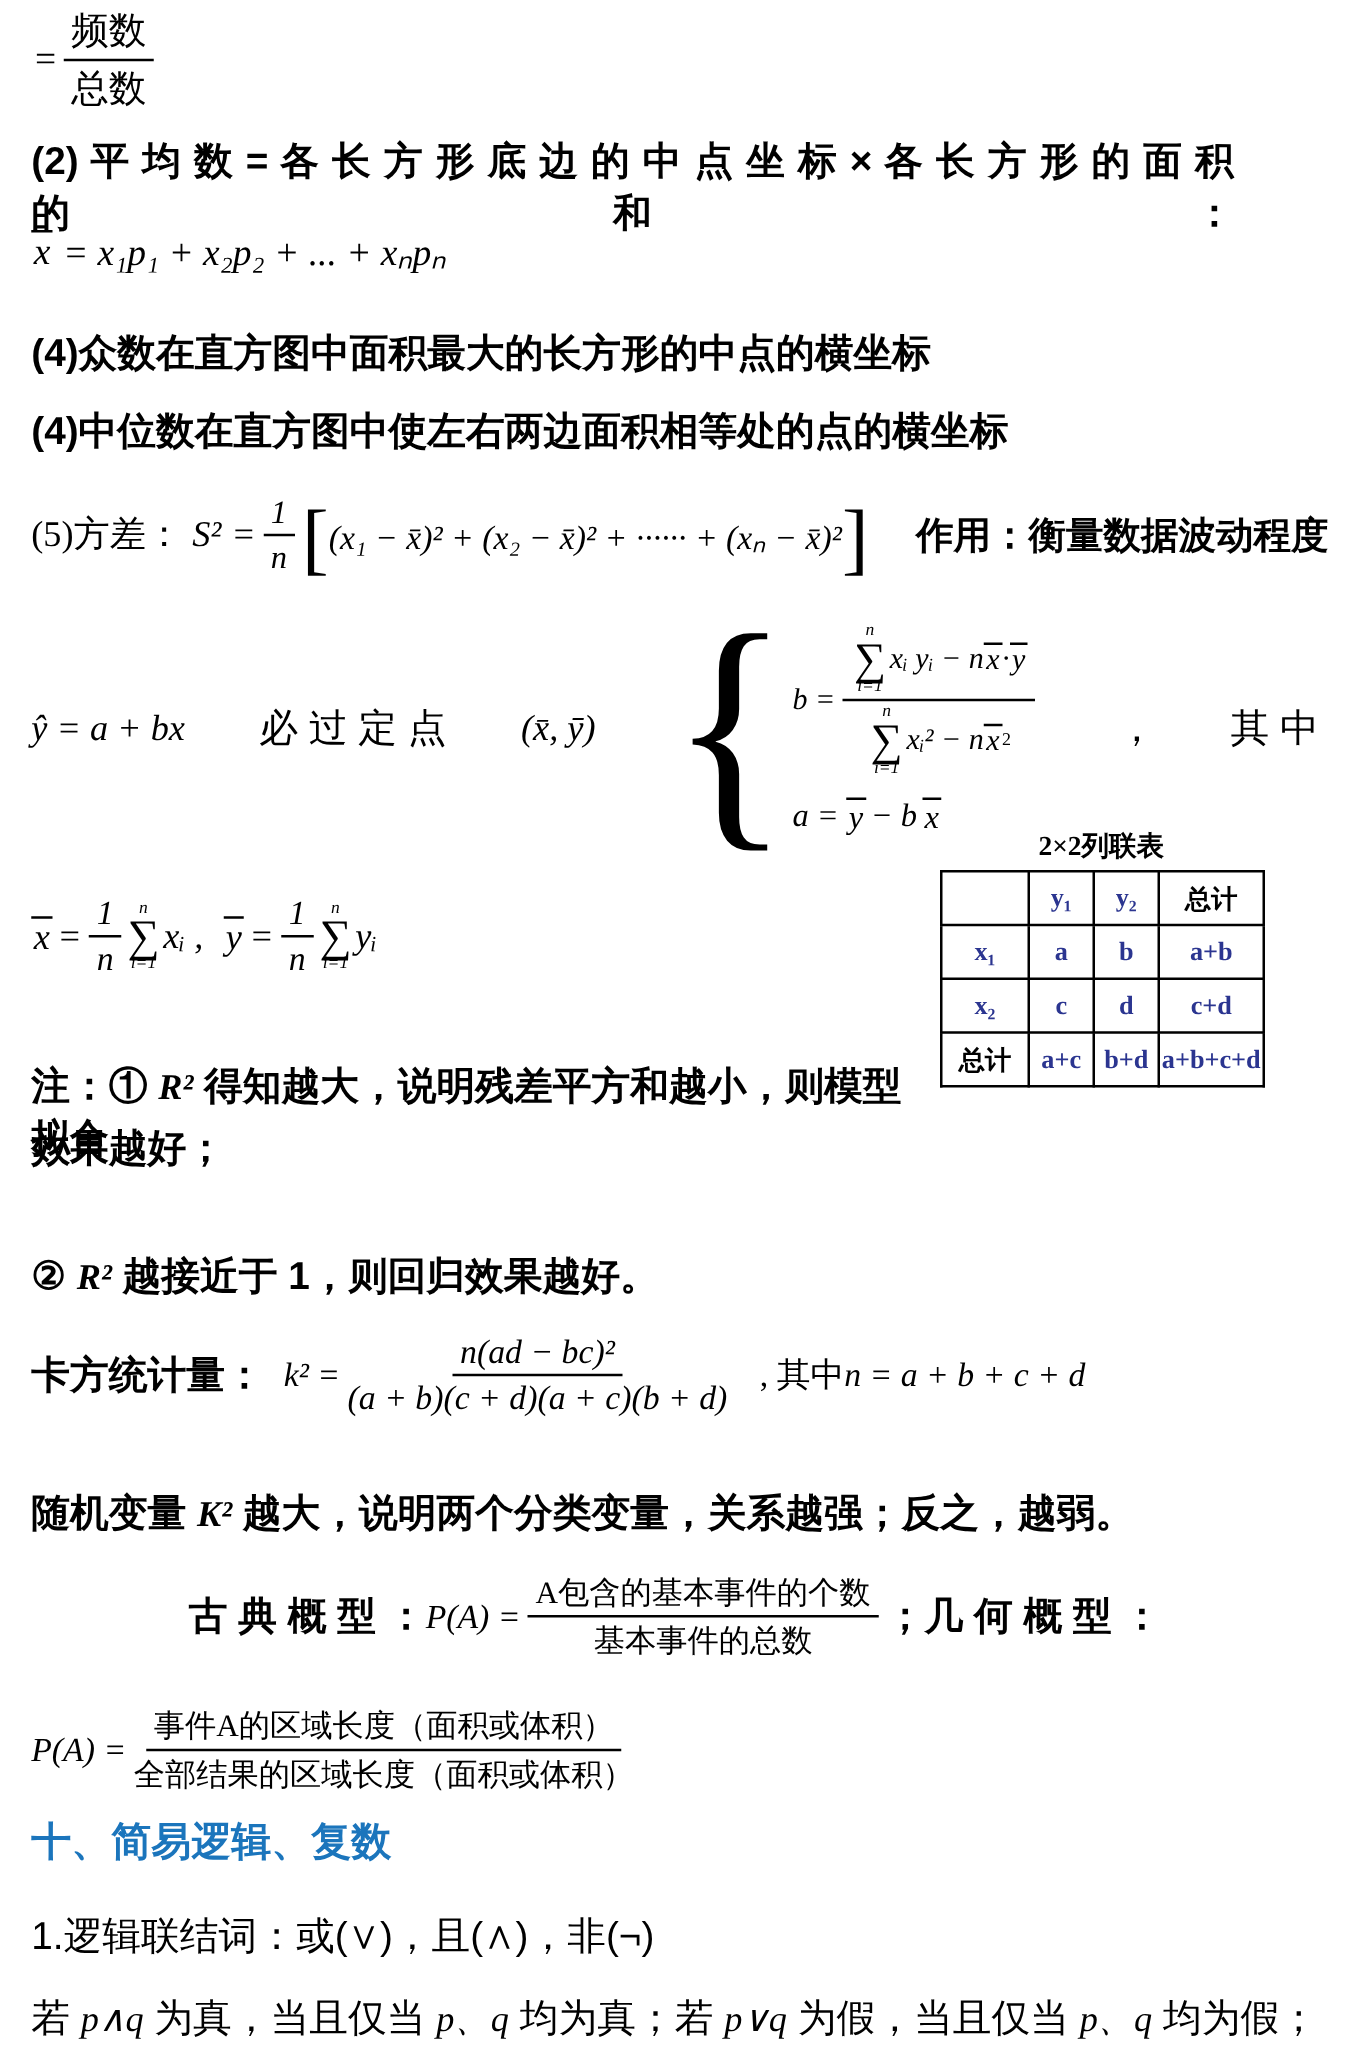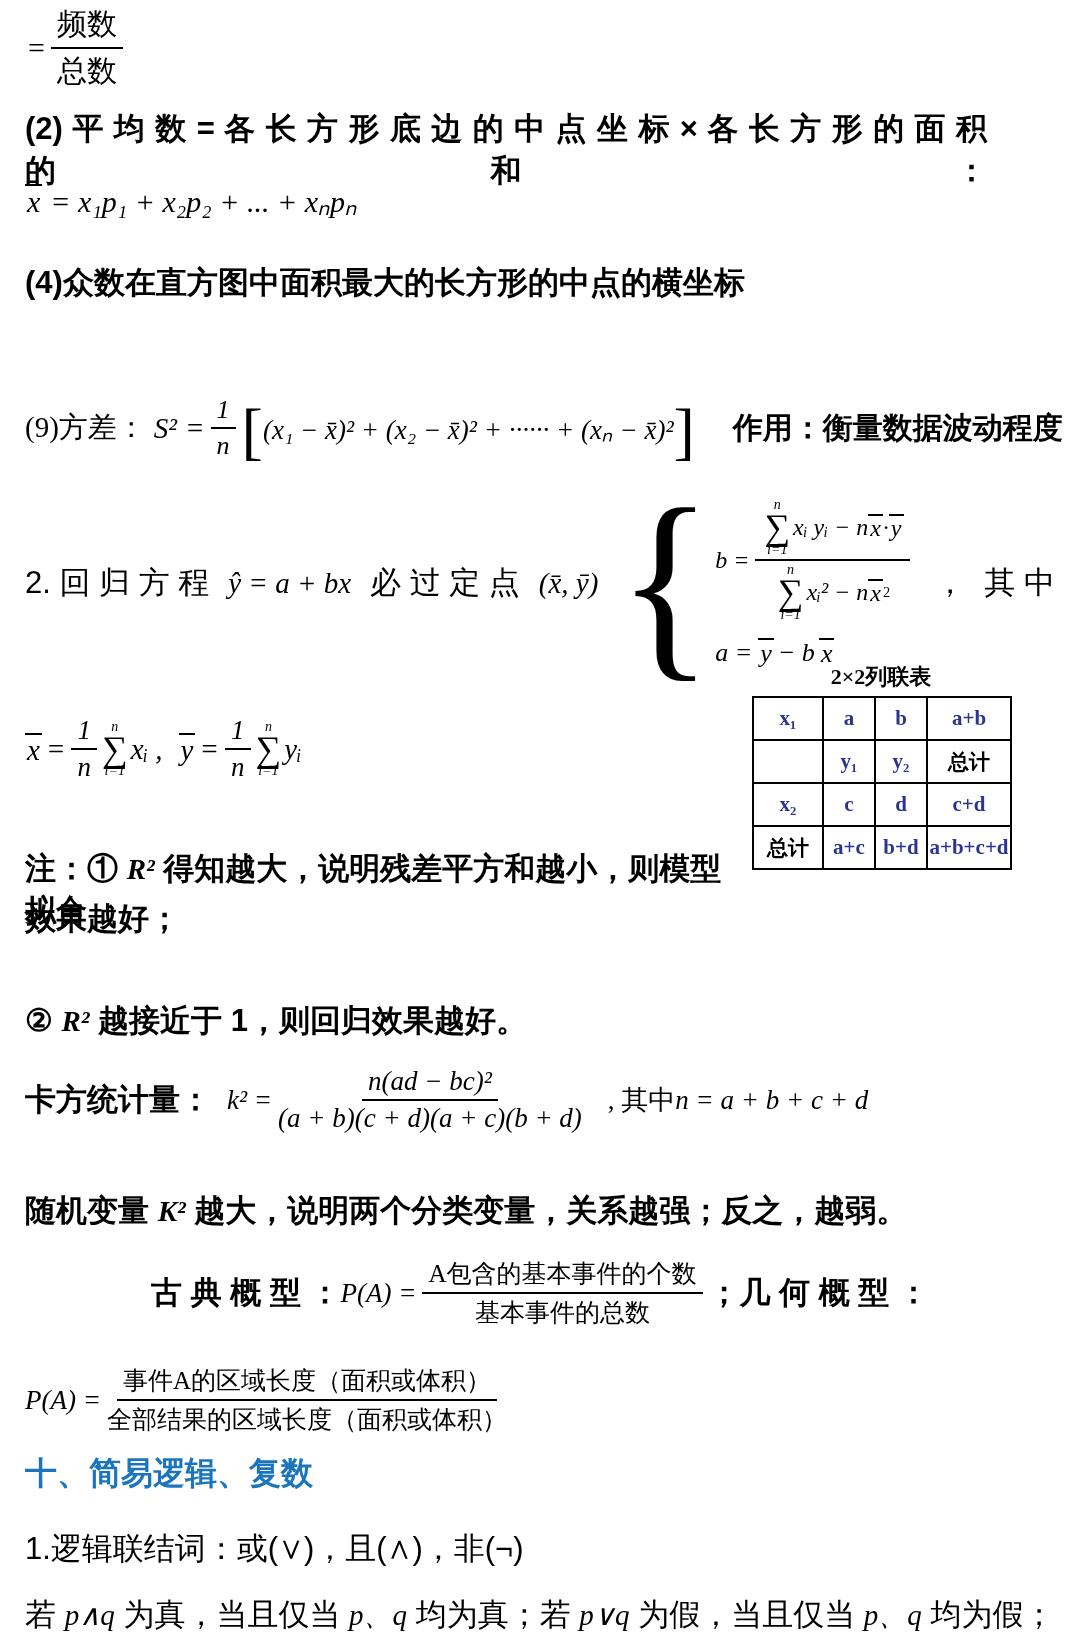--- a/index.html
+++ b/index.html
@@ -46,37 +46,37 @@
   </div>
 
   <div class="abs sans jline" style="left:25px;top:108px;width:962px;font-size:31px;">(2) 平 均 数 = 各 长 方 形 底 边 的 中 点 坐 标 × 各 长 方 形 的 面 积 的 和 ：</div>
 
   <div class="abs row math" style="left:25px;top:180px;font-size:30px;">
     <span class="ol">x</span>
     <span style="margin-left:8px;">= x₁p₁ + x₂p₂ + ... + xₙpₙ</span>
   </div>
 
   <div class="abs sans" style="left:25px;top:262px;font-size:31px;">(4)众数在直方图中面积最大的长方形的中点的横坐标</div>
+  <div class="abs sans" style="left:25px;top:324px;font-size:31px;">(4)中位数在直方图中使左右两边面积相等处的点的横坐标</div>
 
   <div class="abs row" style="left:25px;top:390px;height:76px;">
-    <span class="serif" style="font-size:29px;">(9)方差：</span>
+    <span class="serif" style="font-size:29px;">(5)方差：</span>
     <span class="math" style="font-size:29px;margin-left:8px;">S²</span>
     <span class="math" style="font-size:29px;margin-left:8px;">=</span>
     <span class="frac math" style="font-size:26px;">
       <span class="num">1</span>
       <span class="den">n</span>
     </span>
     <span class="bigbr">[</span>
     <span class="math" style="font-size:27px;">(x₁ − x̄)² + (x₂ − x̄)² + ······ + (xₙ − x̄)²</span>
     <span class="bigbr">]</span>
     <span class="sans" style="font-size:30px;margin-left:38px;">作用：衡量数据波动程度</span>
   </div>
 
   <div class="abs row" style="left:25px;top:488px;width:1030px;height:190px;justify-content:space-between;">
-    <span class="sansl" style="font-size:31px;">2. 回 归 方 程</span>
     <span class="math" style="font-size:29px;">ŷ = a + bx</span>
     <span class="sansl" style="font-size:31px;">必 过 定 点</span>
     <span class="math" style="font-size:29px;">(x̄, ȳ)</span>
     <span class="row">
       <span class="brace">{</span>
       <span style="display:inline-flex;flex-direction:column;gap:16px;">
         <span class="row math" style="font-size:24px;">
           <span>b =</span>
           <span class="frac">
             <span class="num">
@@ -145,30 +145,30 @@
     <div class="ct-title">2×2列联表</div>
     <table class="ct">
       <colgroup>
           <col style="width:70px">
           <col style="width:52px">
           <col style="width:52px">
           <col style="width:84px">
         </colgroup>
       <tbody>
           <tr>
+        <td class="blk"></td>
+        <td class="navy">y₁</td>
+        <td class="navy">y₂</td>
+        <td class="blk">总计</td>
+      </tr>
+      <tr>
         <td class="navy">x₁</td>
         <td class="navy">a</td>
         <td class="navy">b</td>
         <td class="navy">a+b</td>
-      </tr>
-      <tr>
-        <td class="blk"></td>
-        <td class="navy">y₁</td>
-        <td class="navy">y₂</td>
-        <td class="blk">总计</td>
       </tr>
       <tr>
         <td class="navy">x₂</td>
         <td class="navy">c</td>
         <td class="navy">d</td>
         <td class="navy">c+d</td>
       </tr>
       <tr>
         <td class="blk">总计</td>
         <td class="navy">a+c</td>

